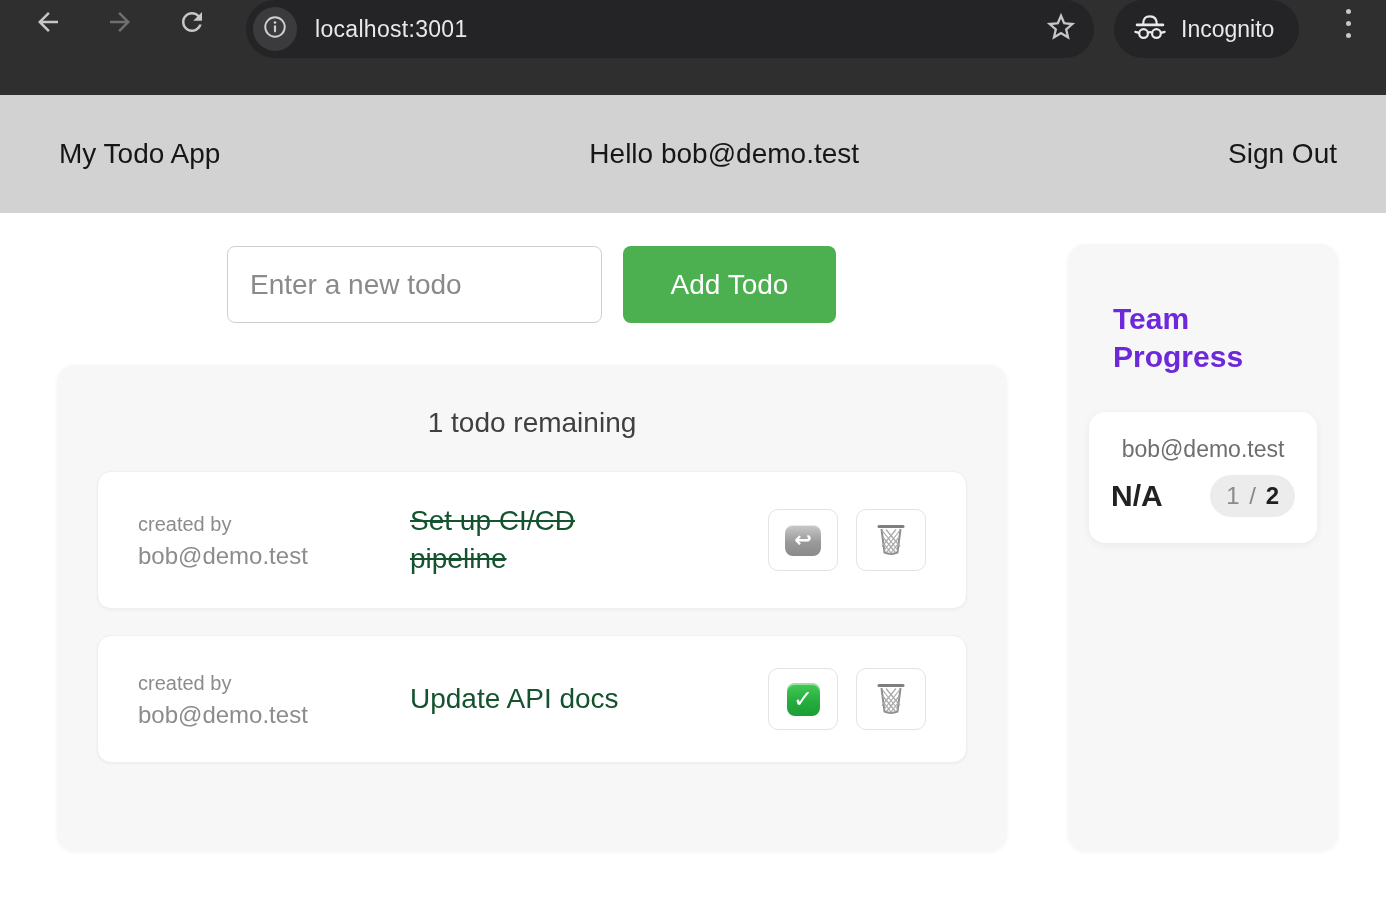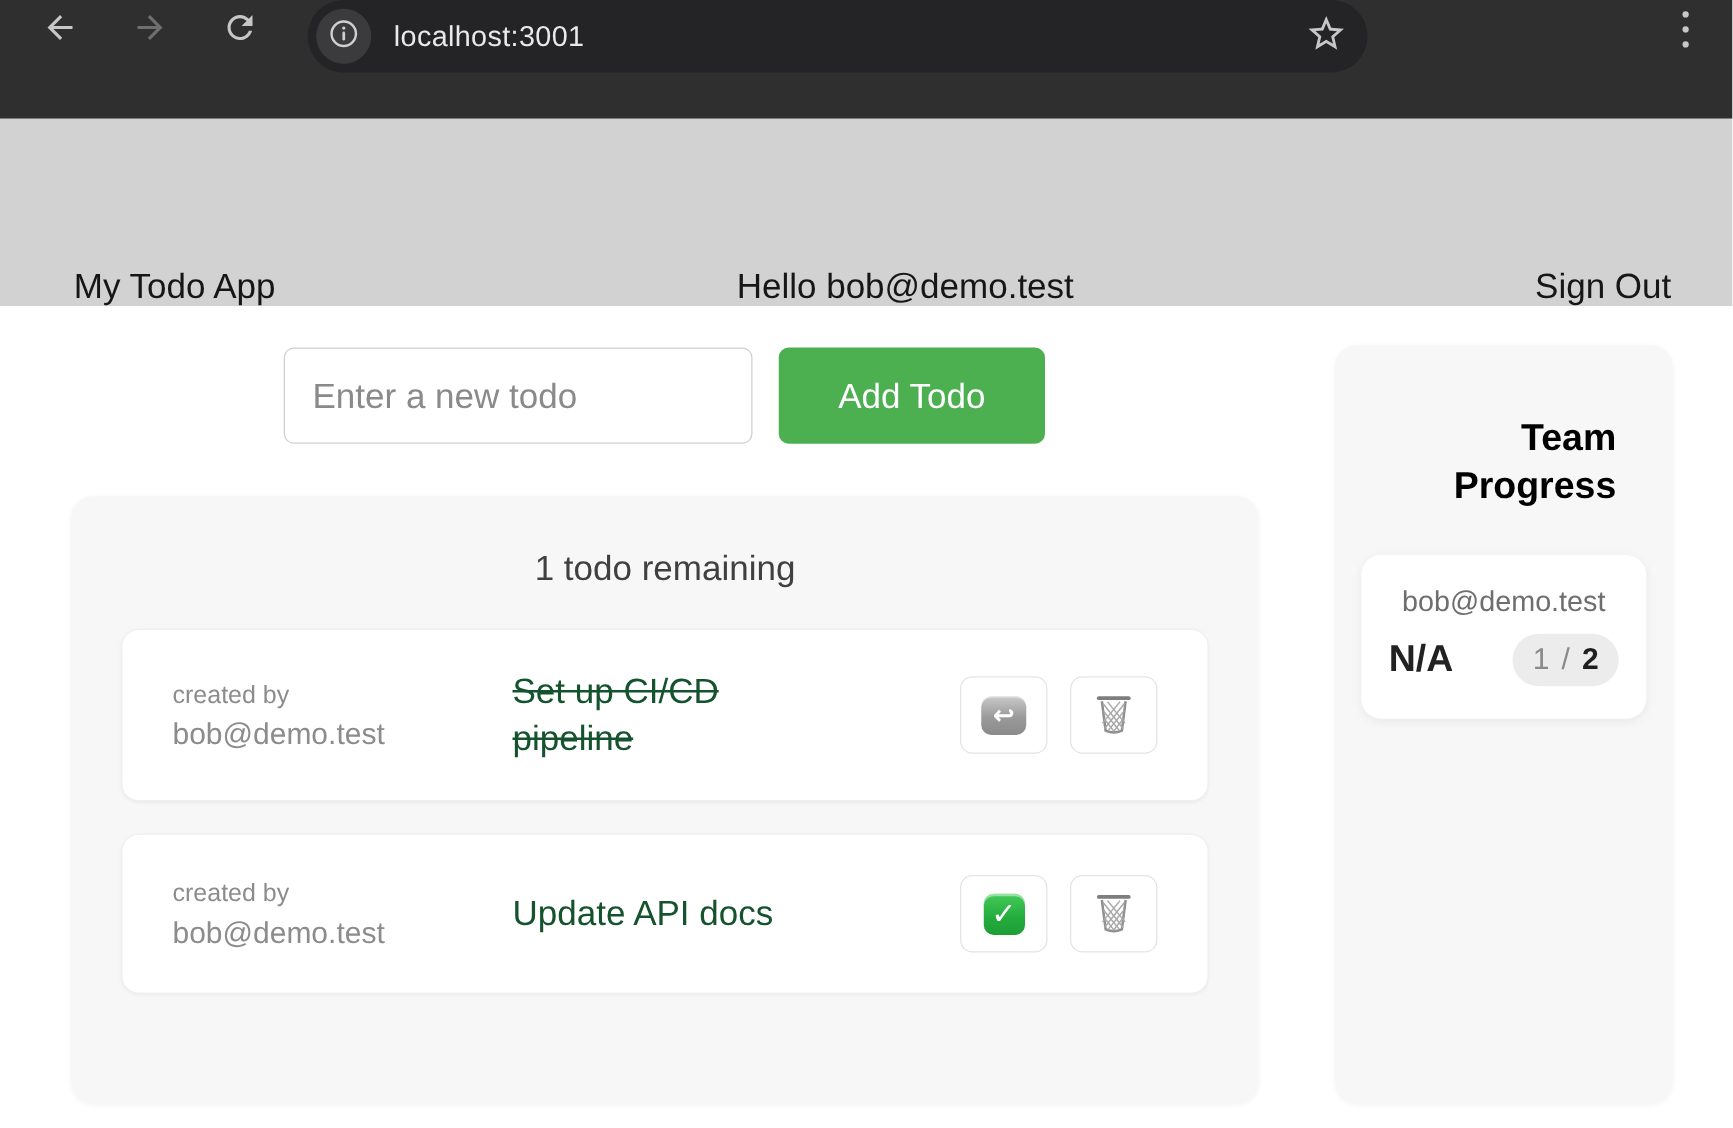--- a/index.html
+++ b/index.html
@@ -17,21 +17,21 @@
   .url-text { color:#e9e9ea; font-size:23px; margin-left:18px; letter-spacing:.3px; }
   .omni-spacer { flex:1; }
   .incog-chip { margin-left:20px; height:58px; border-radius:29px; background:#242426;
                 display:flex; align-items:center; gap:13px; padding:0 25px 0 18px; }
   .incog-label { color:#e9e9ea; font-size:23px; }
   .menu-btn { margin-left:auto; width:40px; height:46px; border:none; background:transparent;
               display:flex; flex-direction:column; align-items:center; justify-content:center; gap:7px; }
   .menu-btn i { width:5px; height:5px; border-radius:50%; background:#c7c7c7; }
 
   
-  .app-header { height:150px; background:#d2d2d2; display:flex; align-items:flex-end;
+  .app-header { height:118px; background:#d2d2d2; display:flex; align-items:center;
                 justify-content:space-between; padding:0 49px 0 59px; font-size:28px; color:#161616; }
   .sign-out { cursor:pointer; }
 
   
   main { position:relative; height:677px; background:#fff; }
   .new-todo-input { position:absolute; left:227px; top:33px; width:375px; height:77px;
                     border:1px solid #cfcfcf; border-radius:8px; padding:0 22px; font-size:28px;
                     color:#000000; font-family:inherit; background:#fff; outline:none; }
   .new-todo-input::placeholder { color:#8a8a8a; }
   .add-btn { position:absolute; left:623px; top:33px; width:213px; height:77px; background:#4caf50;
@@ -58,22 +58,22 @@
                color:#fff; font-size:21px; font-weight:bold; display:flex; align-items:center;
                justify-content:center; font-family:"DejaVu Sans",sans-serif; }
   .check-chip { width:33px; height:33px; border-radius:8px;
                 background:linear-gradient(180deg,#44ca58 0%,#23ab3c 60%,#1d9e35 100%);
                 box-shadow:inset 0 2px 0 rgba(255,255,255,.45);
                 color:#fff; font-size:24px; font-weight:bold; display:flex; align-items:center;
                 justify-content:center; font-family:"DejaVu Sans",sans-serif; }
 
   .team-panel { position:absolute; left:1068px; top:31px; width:270px; height:607px;
                 background:#f7f7f8; border-radius:18px; box-shadow:0 1px 4px rgba(0,0,0,.05); }
-  .team-title { width:180px; margin:56px auto 0; text-align:right; font-size:30px; font-weight:700;
-                line-height:38px; color:#000000; }
+  .team-title { width:180px; margin:56px auto 0; text-align:left; font-size:30px; font-weight:700;
+                line-height:38px; color:#6d28d9; }
   .member-card { margin:36px 21px 0; background:#fff; border-radius:16px;
                  box-shadow:0 2px 8px rgba(0,0,0,.06); padding:24px 22px 26px; }
   .member-email { text-align:center; font-size:23px; color:#6e6e6e; }
   .member-row { display:flex; align-items:center; justify-content:space-between; margin-top:12px; }
   .member-status { font-size:30px; font-weight:700; color:#222; }
   .member-badge { background:#ececec; border-radius:24px; padding:7px 16px; font-size:24px; color:#8a8a8a; }
   .member-badge .sep { margin:0 3px; }
   .member-badge b { color:#1f1f1f; font-weight:700; }
 </style>
 </head>
@@ -114,20 +114,34 @@
     </div>
     <span class="url-text">localhost:3001</span>
     <span class="omni-spacer"></span>
     <span>
       <svg width="34" height="34" viewBox="0 0 24 24">
           <path fill="#c7c7c7" d="M22 9.24l-7.19-.62L12 2 9.19 8.63 2 9.24l5.46 4.73L5.82 21 12 17.27 18.18 21l-1.63-7.03L22 9.24zM12 15.4l-3.76 2.27 1-4.28-3.32-2.88 4.38-.38L12 6.1l1.71 4.04 4.38.38-3.32 2.88 1 4.28L12 15.4z"></path>
         </svg>
     </span>
   </div>
 
+  <div class="incog-chip">
+    <span>
+      <svg width="36" height="28" viewBox="0 0 28 21" fill="none" stroke="#e9e9ea" stroke-width="1.7" stroke-linecap="round">
+        <path d="M8.7 8.3 C8.7 3.8 10.6 2.2 14 2.2 C17.4 2.2 19.3 3.8 19.3 8.3"></path>
+        <path d="M4 8.9 H24" stroke-width="2.2"></path>
+        <circle cx="9" cy="15.6" r="3.4"></circle>
+        <circle cx="19" cy="15.6" r="3.4"></circle>
+        <path d="M12.3 15 Q14 13.9 15.7 15"></path>
+        <path d="M2.6 14.3 L5.4 15.1"></path>
+        <path d="M25.4 14.3 L22.6 15.1"></path>
+      </svg>
+    </span>
+    <span class="incog-label">Incognito</span>
+  </div>
 
   <button class="menu-btn">
     <i></i>
     <i></i>
     <i></i>
   </button>
 </div>
 
 <header class="app-header">
   <div>My Todo App</div>

